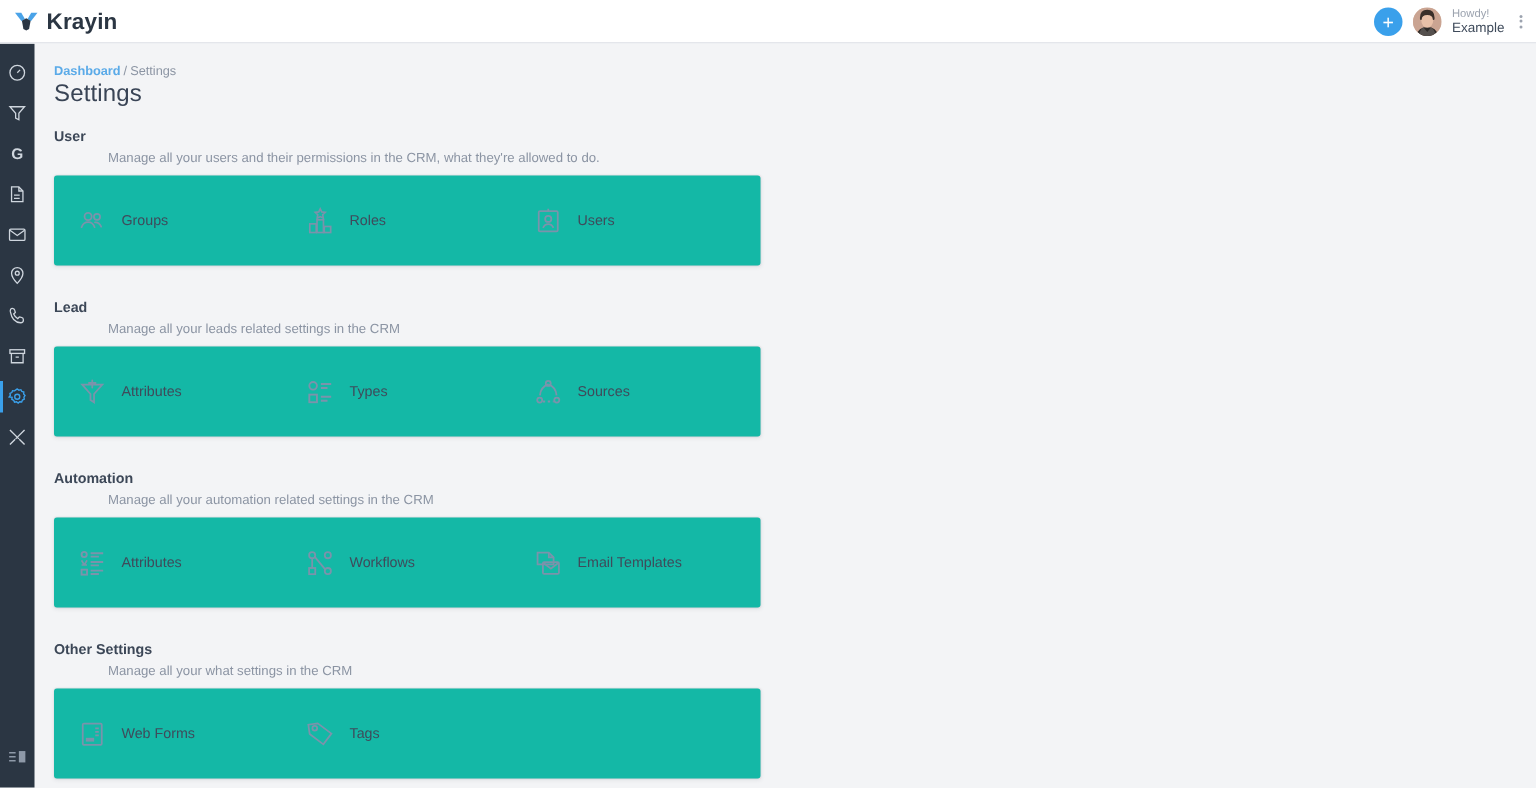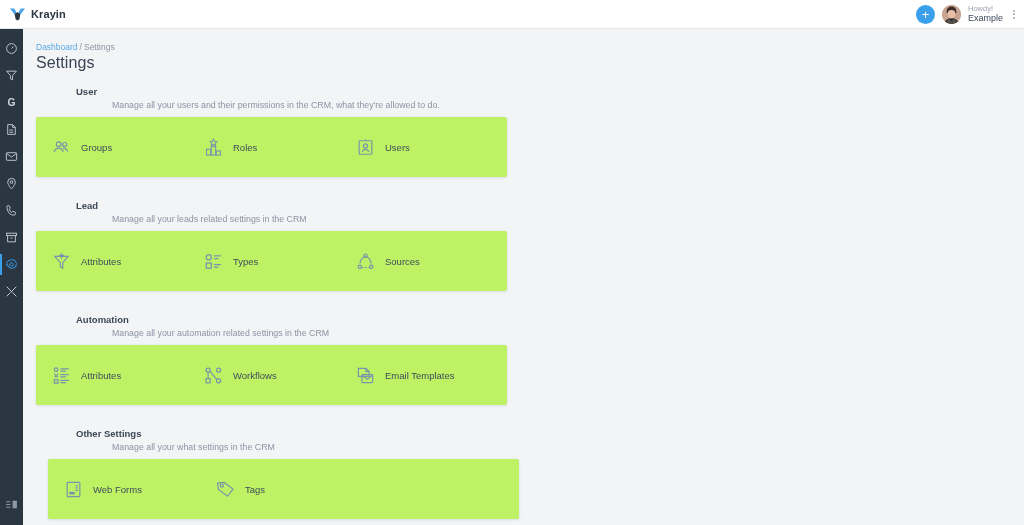--- a/index.html
+++ b/index.html
@@ -15,21 +15,21 @@
     position: absolute; top: 0; left: 0;
     width: 1024px; height: 29px;
     background: #ffffff;
     border-bottom: 1px solid #e4e6eb;
     display: flex; align-items: center;
     z-index: 20;
   }
   #brand { display: flex; align-items: center; gap: 5px; margin-left: 9px; }
   #brand .logo { width: 17px; height: 14px; display: block; }
   #brand .name {
-    font-size: 11px; font-weight: bold; color: #2b3643; letter-spacing: .1px;
+    font-size: 15px; font-weight: bold; color: #2b3643; letter-spacing: .1px;
   }
   #topright {
     margin-left: auto; display: flex; align-items: center; gap: 7px;
     margin-right: 6px; height: 100%;
   }
   .plus-btn {
     width: 19px; height: 19px; border-radius: 50%;
     background: #3aa0eb; color: #fff;
     display: flex; align-items: center; justify-content: center;
     font-size: 13px; line-height: 1; font-weight: 400;
@@ -75,59 +75,59 @@
   
   #main {
     position: absolute; top: 29px; left: 23px;
     width: 1001px; height: 496px;
     background: #f3f4f6;
     overflow: hidden;
   }
   #content { padding: 13px 0 0 13px; }
 
   .breadcrumb { font-size: 8.5px; color: #8b94a3; margin-bottom: 2px; }
-  .breadcrumb a { color: #5aaae8; text-decoration: none; cursor: pointer; }
+  .breadcrumb a { color: #5aaae8; text-decoration: none; cursor: pointer; font-weight: bold; }
   .breadcrumb .sep { margin: 0 2px; }
 
   #page-title {
     font-size: 16px; font-weight: 400; color: #394455;
     margin-bottom: 14px; letter-spacing: .1px;
   }
 
   .section { margin-bottom: 0; }
-  .section-head { margin-bottom: 7px; margin-left: 40px; }
+  .section-head { margin-bottom: 7px; }
   .section-title {
     font-size: 9.5px; font-weight: bold; color: #3c4757;
     margin-bottom: 3px;
   }
   .section-desc { font-size: 8.8px; color: #8b94a3; padding-left: 36px; }
 
   .card {
     width: 471px;
-    background: #bef264;
+    background: #14b8a6;
     border-radius: 2px;
     box-shadow: 0 1px 3px rgba(42,53,70,.10), 0 0 1px rgba(42,53,70,.10);
     display: flex;
     align-items: center;
     padding: 0 0 0 15px;
     margin-bottom: 23px;
   }
   .card .tile {
     display: flex; align-items: center; gap: 10px;
     width: 152px; height: 60px; cursor: pointer;
   }
   .card .tile .ico {
     width: 20px; height: 20px; display: flex;
     align-items: center; justify-content: center;
     flex: 0 0 20px;
   }
   .card .tile .ico svg { display: block; }
   .card .tile .lbl { font-size: 9.5px; color: #3f4b5b; white-space: nowrap; }
 
-  .card.last { margin-bottom: 0; margin-left: 12px; }
+  .card.last { margin-bottom: 0; }
 </style>
 </head>
 <body>
 
 <div id="topbar">
 
   <div id="brand">
     <span class="logo">
       <svg width="17" height="14" viewBox="0 0 17 14">
         <path d="M1 1.5 L5.2 1.5 L7.6 5.6 L5.4 7.2 Z" fill="#4aa3e8"></path>

